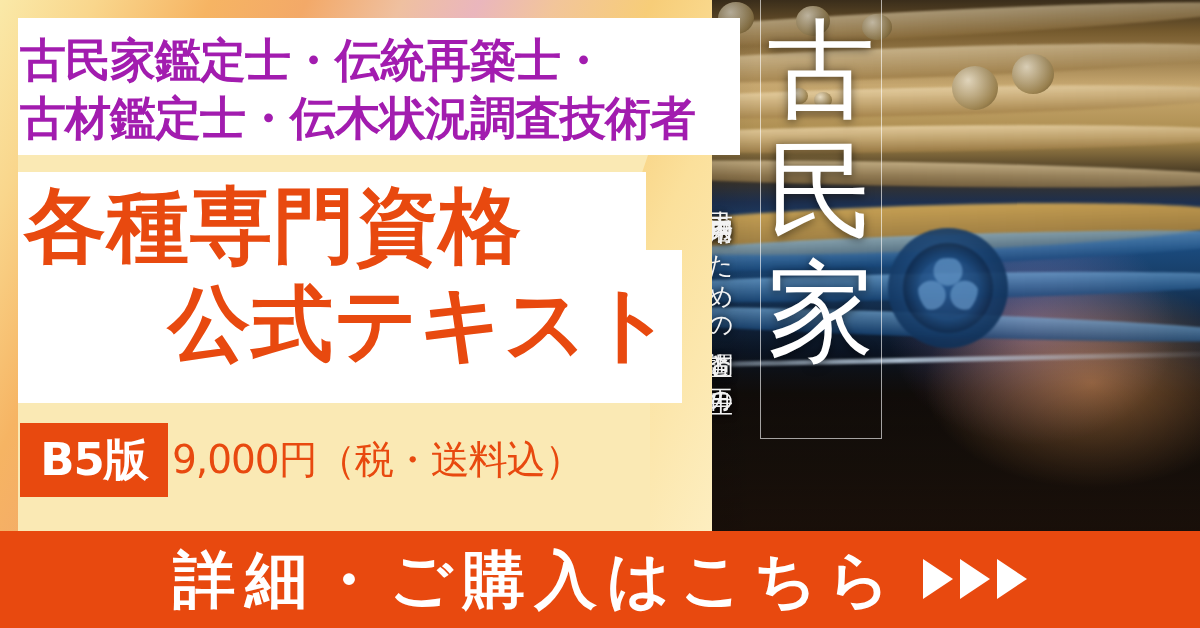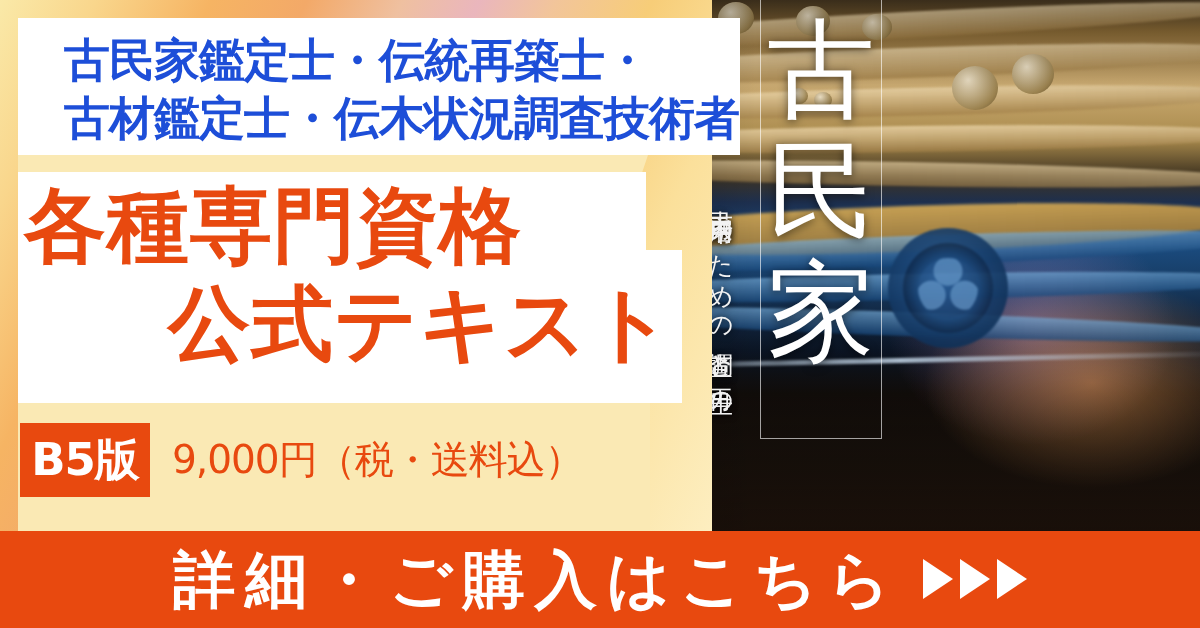--- a/index.html
+++ b/index.html
@@ -240,28 +240,27 @@
     width: 628px; height: 78px;
   }
   .panel-3 {
     left: 18px; top: 250px;
     width: 664px; height: 153px;
   }
 
   
   .line-small {
     position: absolute;
-    color: #1d4ed8;
+    color: #a21caf;
     font-family: "DejaVu Sans", "Liberation Sans", sans-serif;
     font-weight: 700;
     font-size: 46px;
     line-height: 58px;
     letter-spacing: -1px;
     white-space: nowrap;
-    margin-left: 44px;
   }
   .line-small-1 { left: 20px; top: 31px; }
   .line-small-2 { left: 20px; top: 89px; }
 
   .line-big {
     position: absolute;
     color: #e8490f;
     font-family: "DejaVu Sans", "Liberation Sans", sans-serif;
     font-weight: 700;
     font-size: 82px;
@@ -269,21 +268,21 @@
     letter-spacing: 1px;
     white-space: nowrap;
   }
   .line-big-1 { left: 24px; top: 180px; }
   .line-big-2 { left: 168px; top: 278px; }
 
   
   .badge {
     position: absolute;
     left: 20px; top: 423px;
-    width: 130px; height: 74px;
+    width: 148px; height: 74px;
     background: #e8490f;
     color: #ffffff;
     font-family: "DejaVu Sans", "Liberation Sans", sans-serif;
     font-weight: 700;
     font-size: 45px;
     line-height: 74px;
     text-align: center;
     letter-spacing: -1px;
   }
   .price {

